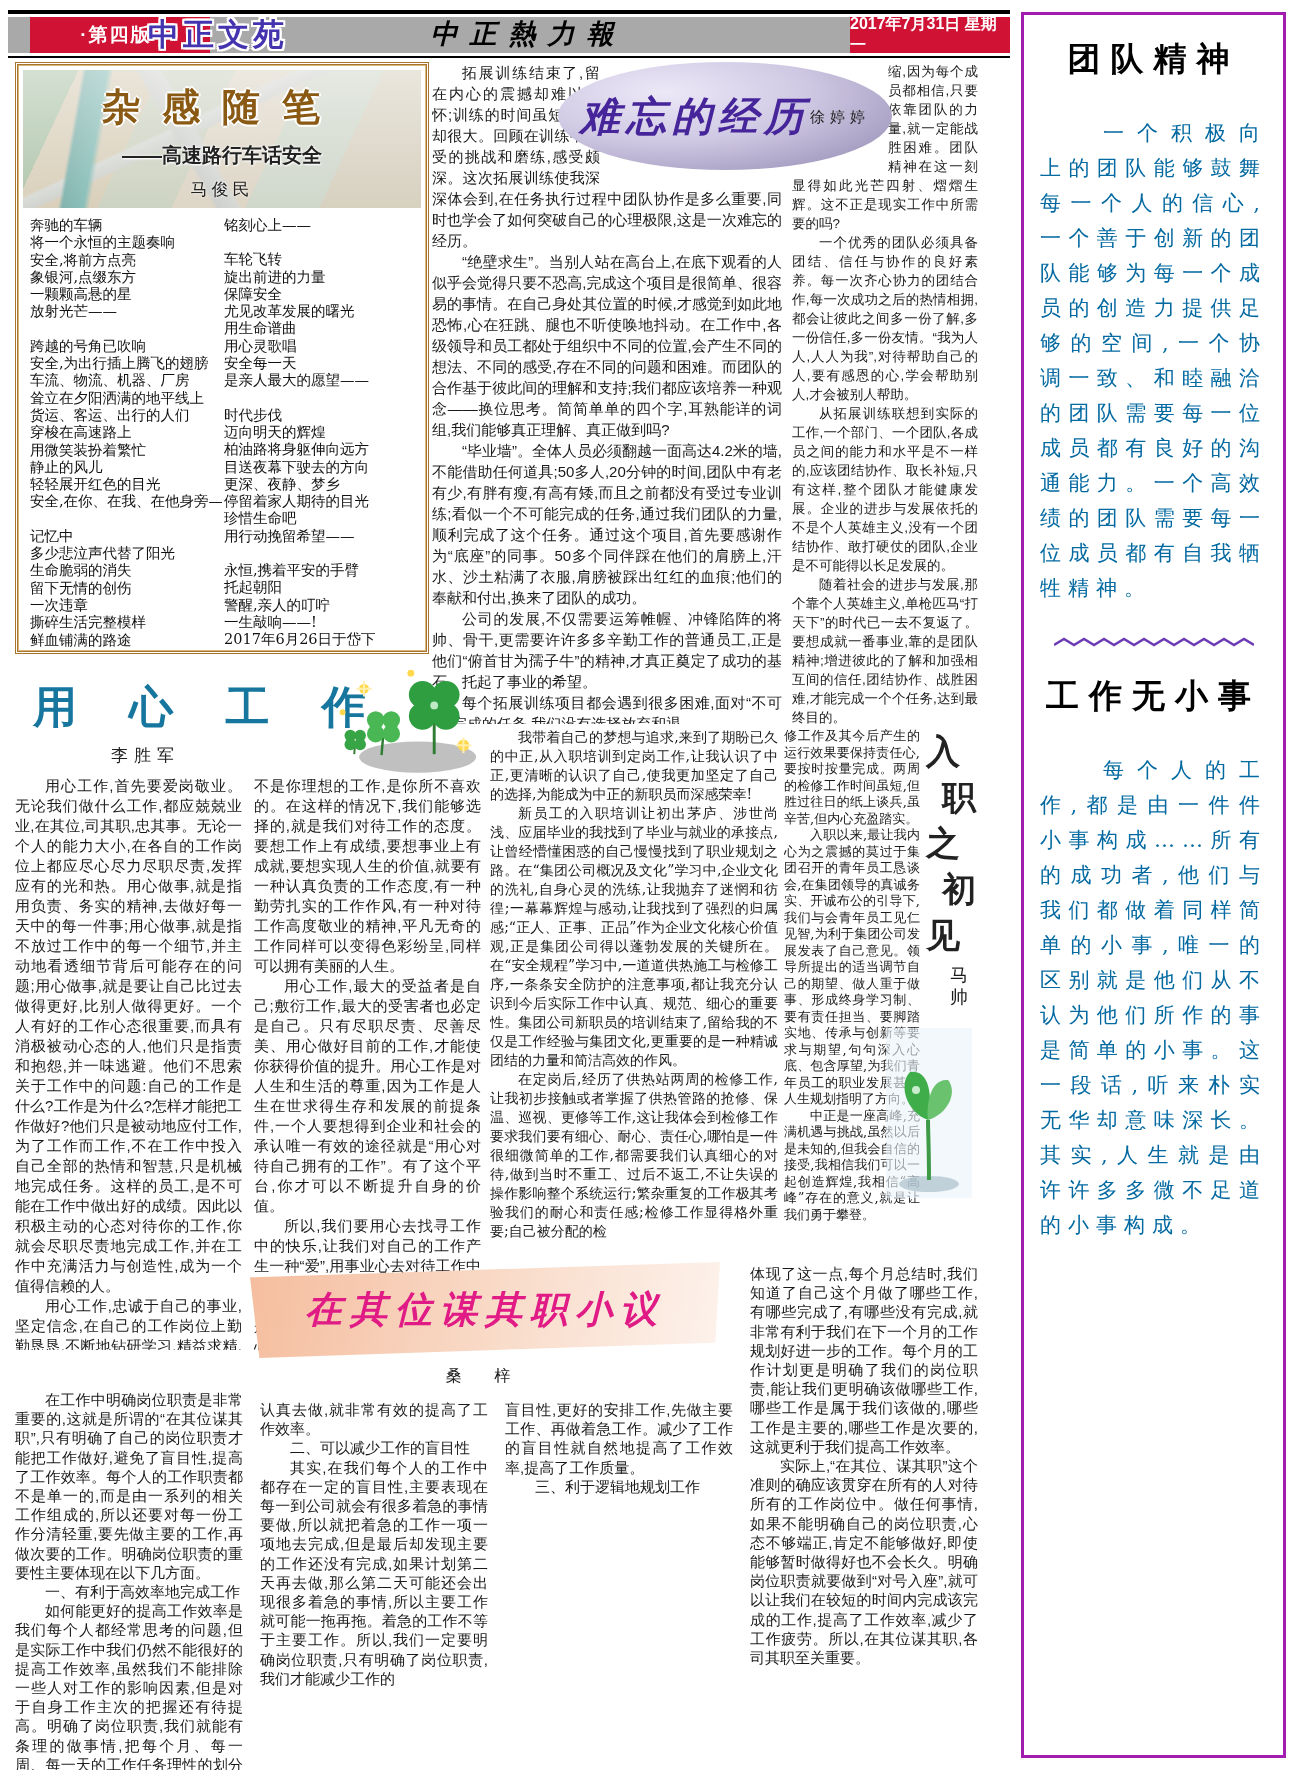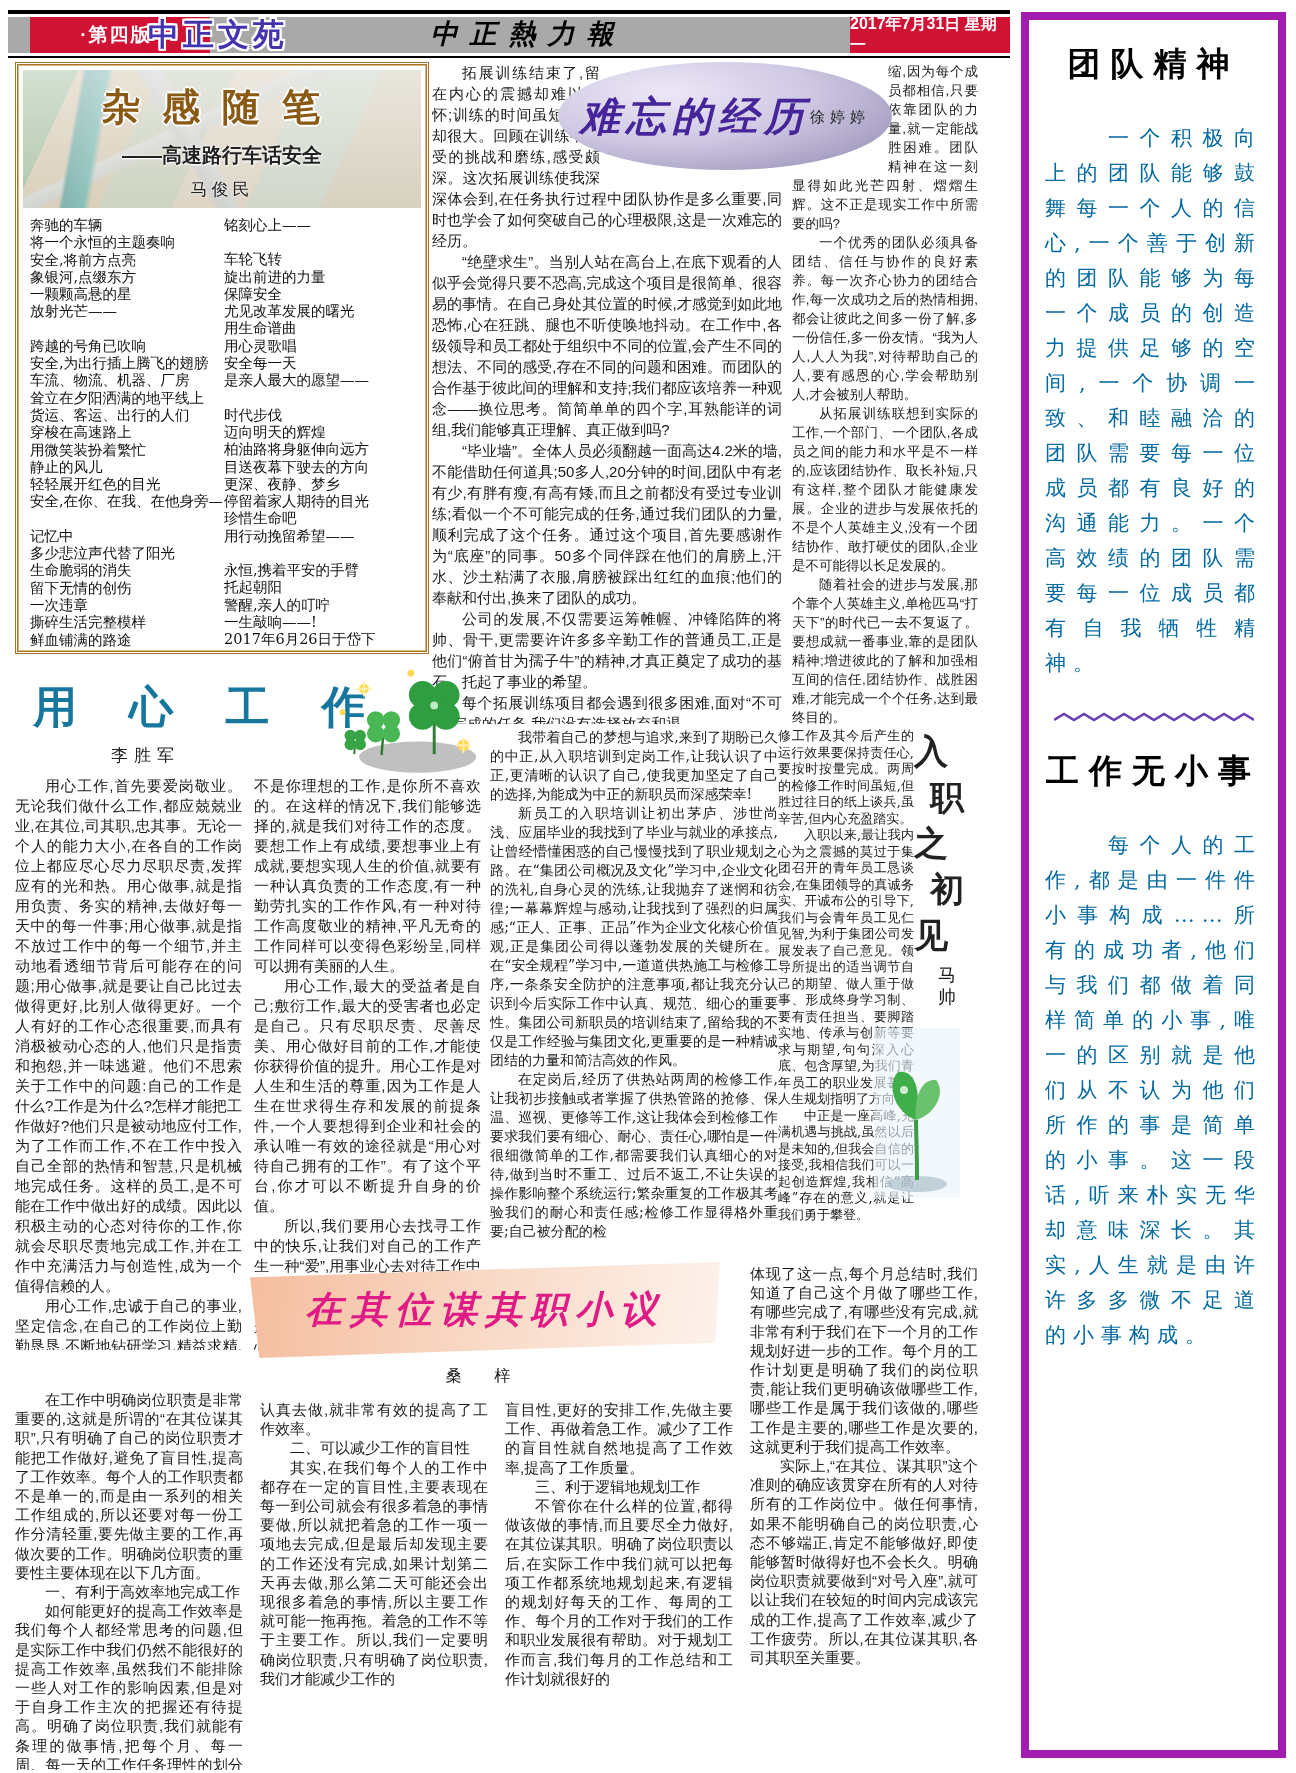--- a/index.html
+++ b/index.html
@@ -58,21 +58,21 @@
   
   .heart{position:absolute;left:15px;top:660px;width:466px;height:692px;}
   .hw-head{position:relative;height:112px;}
   .hw-title{position:absolute;left:18px;top:18px;font-size:44px;font-weight:bold;color:#17769e;letter-spacing:20px;}
   .hw-author{position:absolute;left:96px;top:84px;font-size:17px;letter-spacing:6px;color:#222;}
   .hw-clover{position:absolute;right:0;top:0;width:156px;height:120px;}
   .hw-cols{display:flex;gap:12px;margin-top:4px;}
   .hw-col{width:227px;height:574px;overflow:hidden;font-size:15px;line-height:20px;}
   
   .onb{position:absolute;left:490px;top:728px;width:488px;height:520px;font-family:"DejaVu Serif",serif;}
-  .onb-wrap{display:flex;height:100%;}
+  .onb-wrap{display:flex;gap:6px;height:100%;}
   .onb-colA{width:288px;height:100%;overflow:hidden;font-size:14px;line-height:19px;}
   .onb-colB{width:136px;height:100%;overflow:hidden;font-size:13px;line-height:16.5px;}
   .onb-title{width:48px;position:relative;}
   .vchar{font-size:34px;font-weight:bold;color:#222;line-height:46px;height:46px;}
   .vchar.odd{padding-left:16px;}
   .onb-author{margin-top:6px;margin-left:24px;font-size:18px;line-height:22px;}
   .onb-seed{position:absolute;left:-40px;top:300px;width:86px;height:170px;}
   
   .duty{position:absolute;left:15px;top:1262px;width:963px;height:508px;}
   .duty-banner{position:absolute;left:235px;top:0;width:470px;height:96px;
@@ -81,21 +81,21 @@
         display:flex;align-items:center;justify-content:center;}
   .duty-banner .t{font-family:"DejaVu Serif",serif;font-style:italic;font-size:37px;font-weight:bold;
         color:#e01b86;letter-spacing:8px;text-align:center;}
   .duty-author{position:absolute;left:235px;top:104px;width:470px;text-align:center;font-size:16px;letter-spacing:14px;}
   .duty-col{position:absolute;width:228px;overflow:hidden;font-size:15px;line-height:19.2px;}
   .dc1{left:0;top:128px;height:380px;}
   .dc2{left:245px;top:138px;height:370px;}
   .dc3{left:490px;top:138px;height:370px;}
   .dc4{left:735px;top:2px;height:506px;}
   
-  .sidebar{position:absolute;left:1021px;top:12px;width:265px;height:1746px;border:8px solid #a21caf;
+  .sidebar{position:absolute;left:1021px;top:12px;width:265px;height:1746px;border:3px solid #a21caf;
         padding:0 16px;box-sizing:border-box;}
   .sb-title{margin-top:22px;text-align:center;font-size:33px;font-weight:bold;letter-spacing:10px;color:#000;}
   .sb-body{margin-top:34px;font-family:"DejaVu Serif",serif;font-size:21px;line-height:35px;
         letter-spacing:7px;text-align:justify;text-indent:3em;color:#0369a1;}
   .sb-divider{margin:30px auto 26px auto;display:block;}
 </style>
 </head>
 <body>
 
 <div class="page">
@@ -298,21 +298,20 @@
         <p class="para ind">如何能更好的提高工作效率是我们每个人都经常思考的问题,但是实际工作中我们仍然不能很好的提高工作效率,虽然我们不能排除一些人对工作的影响因素,但是对于自身工作主次的把握还有待提高。明确了岗位职责,我们就能有条理的做事情,把每个月、每一周、每一天的工作任务理性的划分出主次来,然后依次地</p>
       </div>
     <div class="duty-col dc2">
         <p class="para">认真去做,就非常有效的提高了工作效率。</p>
         <p class="para ind">二、可以减少工作的盲目性</p>
         <p class="para ind">其实,在我们每个人的工作中都存在一定的盲目性,主要表现在每一到公司就会有很多着急的事情要做,所以就把着急的工作一项一项地去完成,但是最后却发现主要的工作还没有完成,如果计划第二天再去做,那么第二天可能还会出现很多着急的事情,所以主要工作就可能一拖再拖。着急的工作不等于主要工作。所以,我们一定要明确岗位职责,只有明确了岗位职责,我们才能减少工作的</p>
       </div>
     <div class="duty-col dc3">
         <p class="para">盲目性,更好的安排工作,先做主要工作、再做着急工作。减少了工作的盲目性就自然地提高了工作效率,提高了工作质量。</p>
         <p class="para ind">三、利于逻辑地规划工作</p>
-        <p class="para ind">不管你在什么样的位置,都得做该做的事情,而且要尽全力做好,在其位谋其职。明确了岗位职责以后,在实际工作中我们就可以把每项工作都系统地规划起来,有逻辑的规划好每天的工作、每周的工作、每个月的工作对于我们的工作和职业发展很有帮助。对于规划工作而言,我们每月的工作总结和工作计划就很好的</p>
       </div>
     <div class="duty-col dc4">
         <p class="para">体现了这一点,每个月总结时,我们知道了自己这个月做了哪些工作,有哪些完成了,有哪些没有完成,就非常有利于我们在下一个月的工作规划好进一步的工作。每个月的工作计划更是明确了我们的岗位职责,能让我们更明确该做哪些工作,哪些工作是属于我们该做的,哪些工作是主要的,哪些工作是次要的,这就更利于我们提高工作效率。</p>
         <p class="para ind">实际上,“在其位、谋其职”这个准则的确应该贯穿在所有的人对待所有的工作岗位中。做任何事情,如果不能明确自己的岗位职责,心态不够端正,肯定不能够做好,即使能够暂时做得好也不会长久。明确岗位职责就要做到“对号入座”,就可以让我们在较短的时间内完成该完成的工作,提高了工作效率,减少了工作疲劳。所以,在其位谋其职,各司其职至关重要。</p>
       </div>
   </div>
 
   <div class="sidebar">
     <div class="sb-title">团队精神</div>
     <div class="sb-body">一个积极向上的团队能够鼓舞每一个人的信心,一个善于创新的团队能够为每一个成员的创造力提供足够的空间,一个协调一致、和睦融洽的团队需要每一位成员都有良好的沟通能力。一个高效绩的团队需要每一位成员都有自我牺牲精神。</div>

